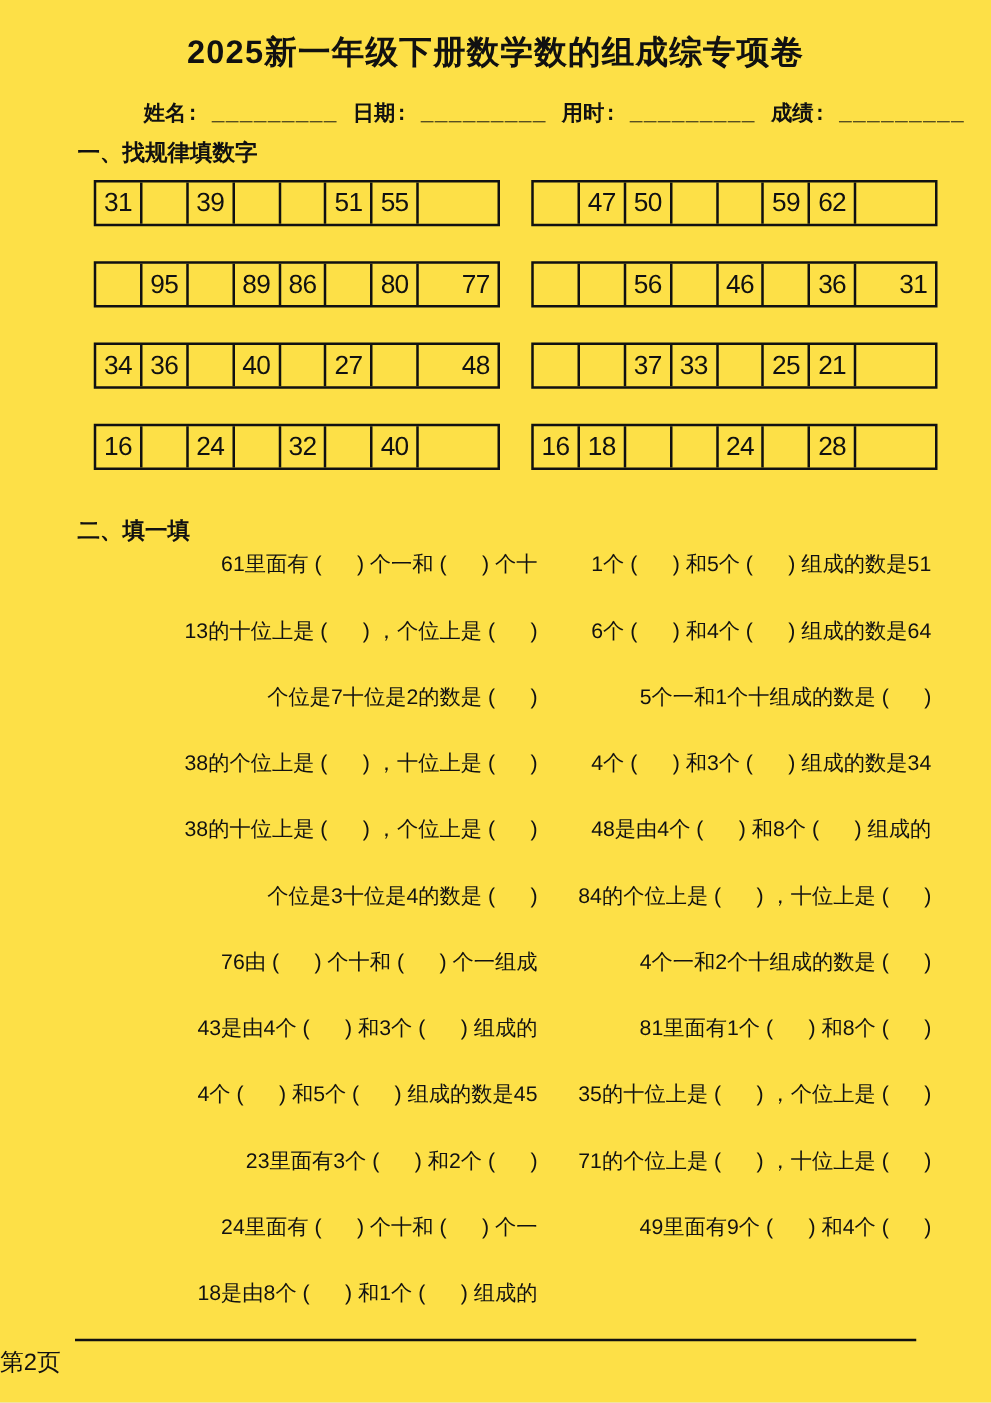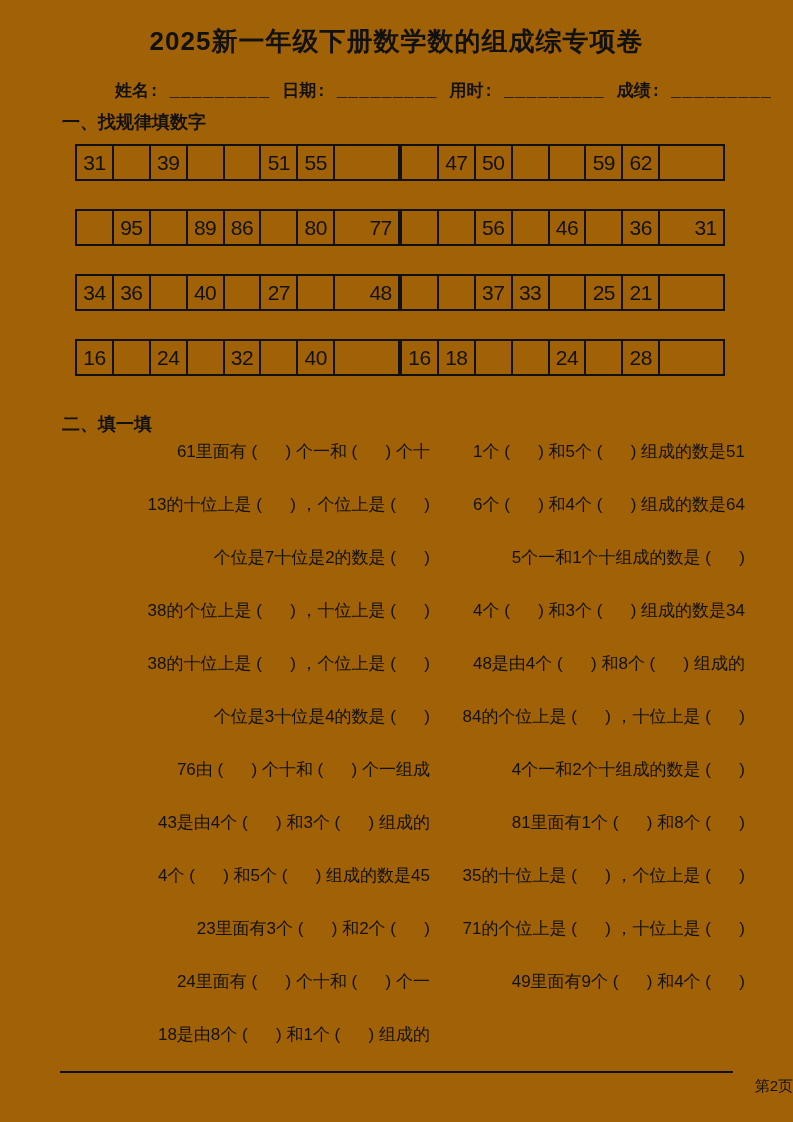--- a/index.html
+++ b/index.html
@@ -1,21 +1,21 @@
 <!DOCTYPE html>
 <html><head>
 <meta charset="utf-8">
 <style>
   * { margin: 0; padding: 0; box-sizing: border-box; }
   html, body { background: #e8e8e8; }
   .page {
     position: relative;
     width: 793px;
     height: 1122px;
-    background: #a16207;
+    background: #fde047;
     color: #111111;
     font-family: "Liberation Sans", sans-serif;
     overflow: hidden;
     margin: 0 auto;
   }
   .doc-title {
     position: absolute;
     top: 24px;
     left: 0;
     width: 100%;
@@ -43,20 +43,21 @@
   }
   #s1-heading { top: 110px; }
   #s2-heading { top: 412px; }
   .tables-block {
     position: absolute;
     top: 144px;
     left: 75px;
   }
   .table-row {
     display: flex;
+    gap: 25px;
     margin-bottom: 28px;
   }
   .seq-table {
     display: flex;
     border: 2px solid #111111;
     width: 325px;
     height: 37px;
   }
   .seq-cell {
     flex: 1 1 0;
@@ -88,22 +89,22 @@
     top: 1071px;
     left: 60px;
     width: 673px;
     border-top: 2px solid #111111;
   }
   .footer-text {
     position: absolute;
     top: 1077px;
     left: 0;
     width: 100%;
-    text-align: right;
-    font-size: 15px;
+    text-align: left;
+    font-size: 19px;
   }
 </style>
 </head>
 <body>
 
 <div class="page">
 
   <div class="doc-title">2025新一年级下册数学数的组成综专项卷</div>
 
   <div class="info-row" id="info-row"><span class="info-field"><span>姓名: </span><span class="info-blank">_________</span></span><span class="info-field"><span>日期: </span><span class="info-blank">_________</span></span><span class="info-field"><span>用时: </span><span class="info-blank">_________</span></span><span class="info-field"><span>成绩: </span><span class="info-blank">_________</span></span></div>

